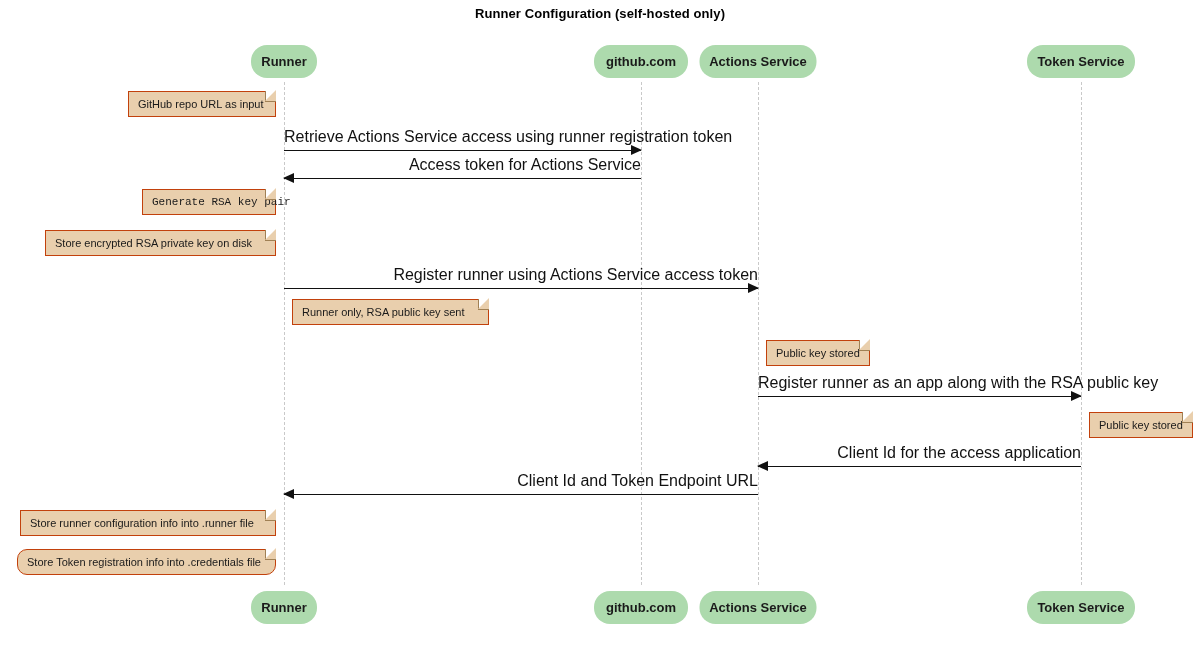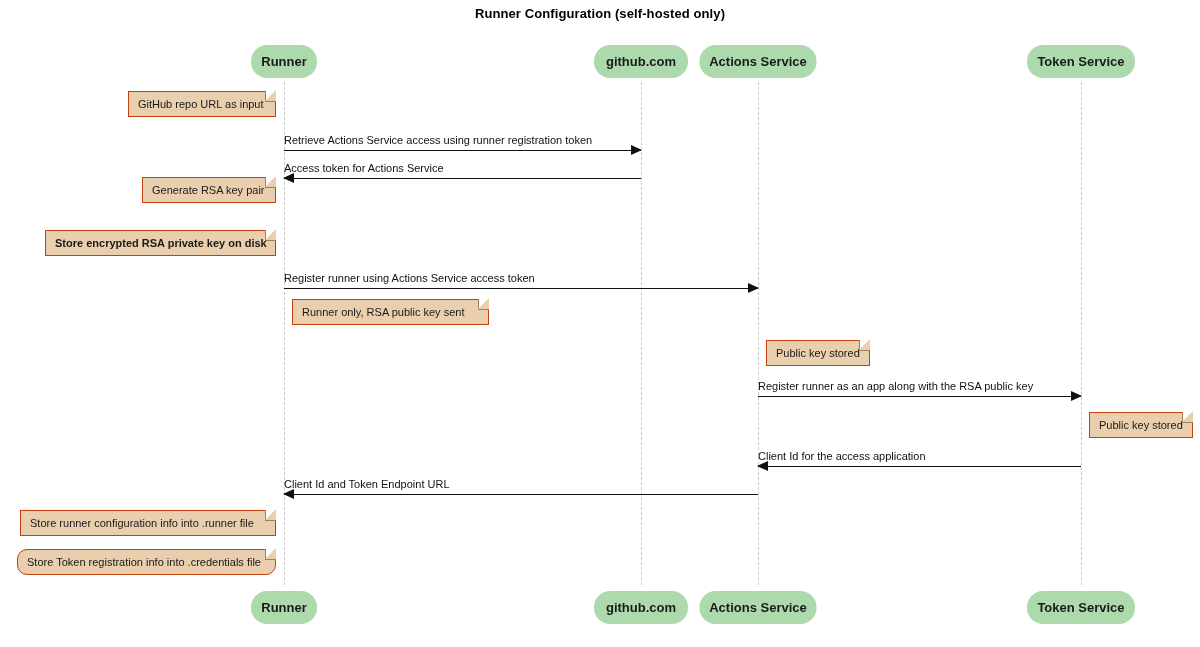--- a/index.html
+++ b/index.html
@@ -123,22 +123,22 @@
     left: -1px;
     border-top: 5.5px solid transparent;
     border-bottom: 5.5px solid transparent;
     border-right: 11px solid #111111;
   }
   .msg .label {
     position: absolute;
     bottom: 4px;
     left: 0;
     right: 0;
-    text-align: left;
-    font-size: 11px;
+    text-align: right;
+    font-size: 16px;
     color: #111111;
     white-space: nowrap;
     line-height: 1.1;
   }
 </style>
 </head>
 <body>
 
 <div id="canvas">
 
@@ -186,25 +186,25 @@
         <div class="line"></div>
         <div class="head"></div>
         <div class="label">Client Id and Token Endpoint URL</div>
       </div>
     </div>
   <div id="notes">
       <div class="note" style="left: 128px; top: 91px; width: 148px;">
         <span>GitHub repo URL as input</span>
         <span class="fold"></span>
       </div>
-      <div class="note" style="left: 142px; top: 177px; width: 134px;">
+      <div class="note" style="left: 142px; top: 189px; width: 134px; font-family: Liberation Mono, monospace;">
         <span>Generate RSA key pair</span>
         <span class="fold"></span>
       </div>
-      <div class="note" style="left: 45px; top: 230px; width: 231px; font-weight: bold;">
+      <div class="note" style="left: 45px; top: 230px; width: 231px;">
         <span>Store encrypted RSA private key on disk</span>
         <span class="fold"></span>
       </div>
       <div class="note" style="left: 292px; top: 299px; width: 197px;">
         <span>Runner only, RSA public key sent</span>
         <span class="fold"></span>
       </div>
       <div class="note" style="left: 766px; top: 340px; width: 104px;">
         <span>Public key stored</span>
         <span class="fold"></span>

